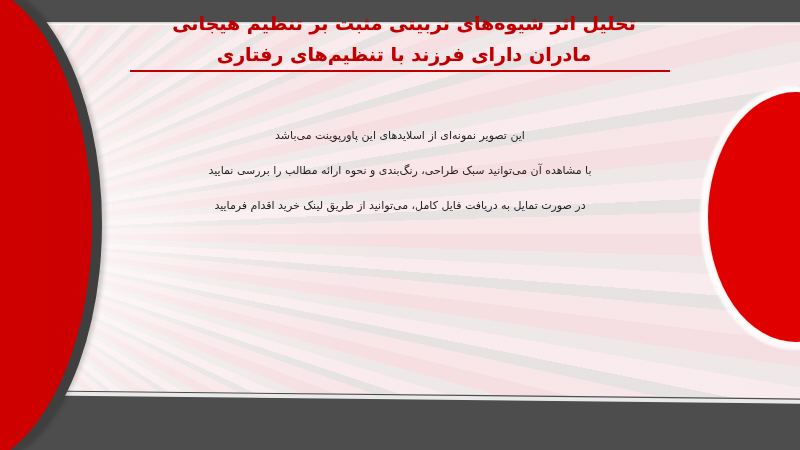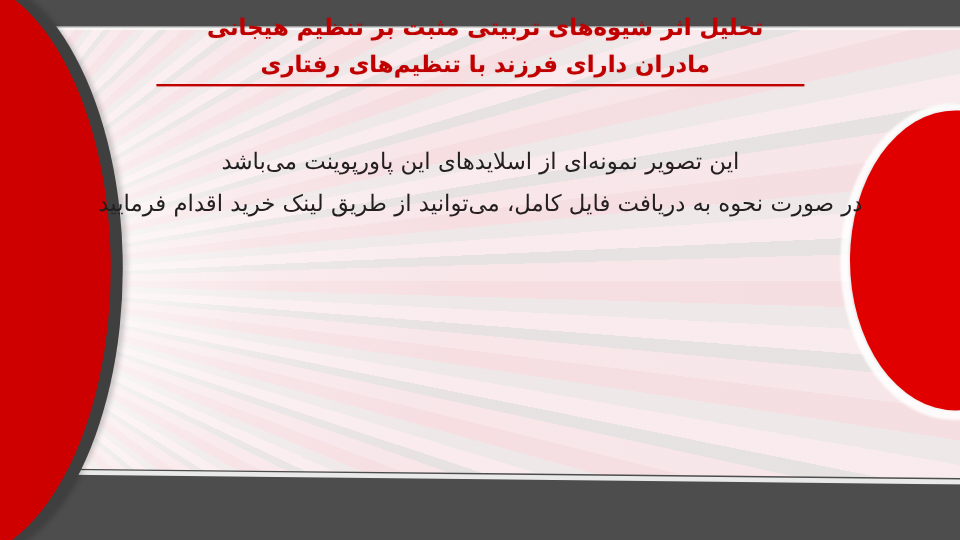--- a/index.html
+++ b/index.html
@@ -142,21 +142,21 @@
 
   
   .body-block{
     position:absolute;
     left:60px;right:60px;top:118px;
     text-align:center;
     direction:rtl;
   }
   .body-line{
     color:#231f20;
-    font-size:19px;
+    font-size:11px;
     font-weight:400;
     line-height:35px;
     white-space:nowrap;
   }
 </style>
 </head>
 <body>
 
 <div id="slide">
 
@@ -180,16 +180,17 @@
   <div class="right-circle"></div>
 
   <div class="title-block">
     <div class="title-line">تحلیل اثر شیوه‌های تربیتی مثبت بر تنظیم هیجانی</div>
     <div class="title-line">مادران دارای فرزند با تنظیم‌های رفتاری</div>
   </div>
   <div class="title-rule"></div>
 
   <div class="body-block">
     <div class="body-line">این تصویر نمونه‌ای از اسلایدهای این پاورپوینت می‌باشد</div>
-    <div class="body-line">در صورت نحوه به دریافت فایل کامل، می‌توانید از طریق لینک خرید اقدام فرمایید</div>
+    <div class="body-line">با مشاهده آن می‌توانید سبک طراحی، رنگ‌بندی و نحوه ارائه مطالب را بررسی نمایید</div>
+    <div class="body-line">در صورت تمایل به دریافت فایل کامل، می‌توانید از طریق لینک خرید اقدام فرمایید</div>
   </div>
 
 </div>
 
 </body></html>

